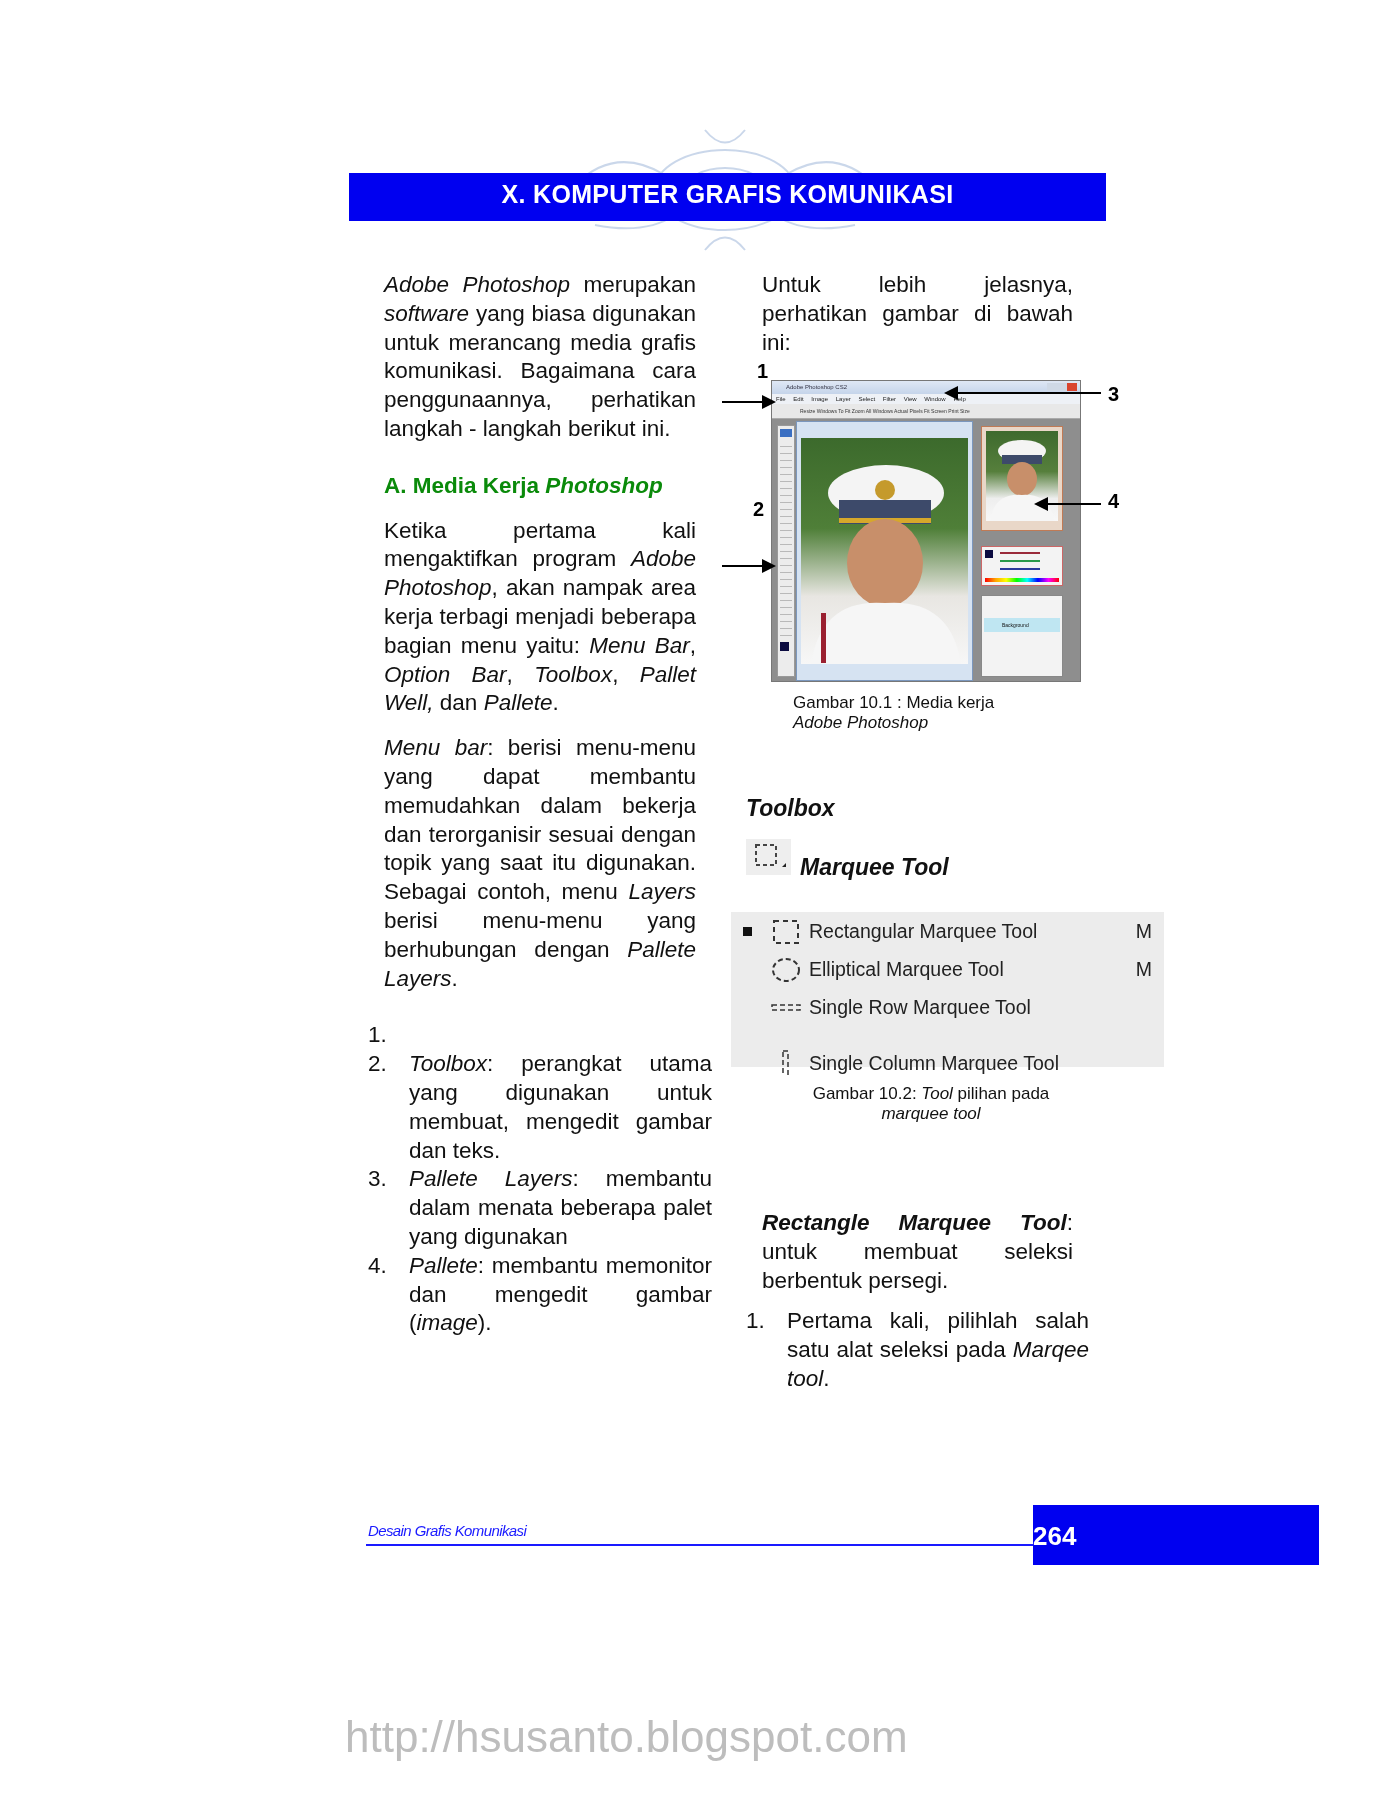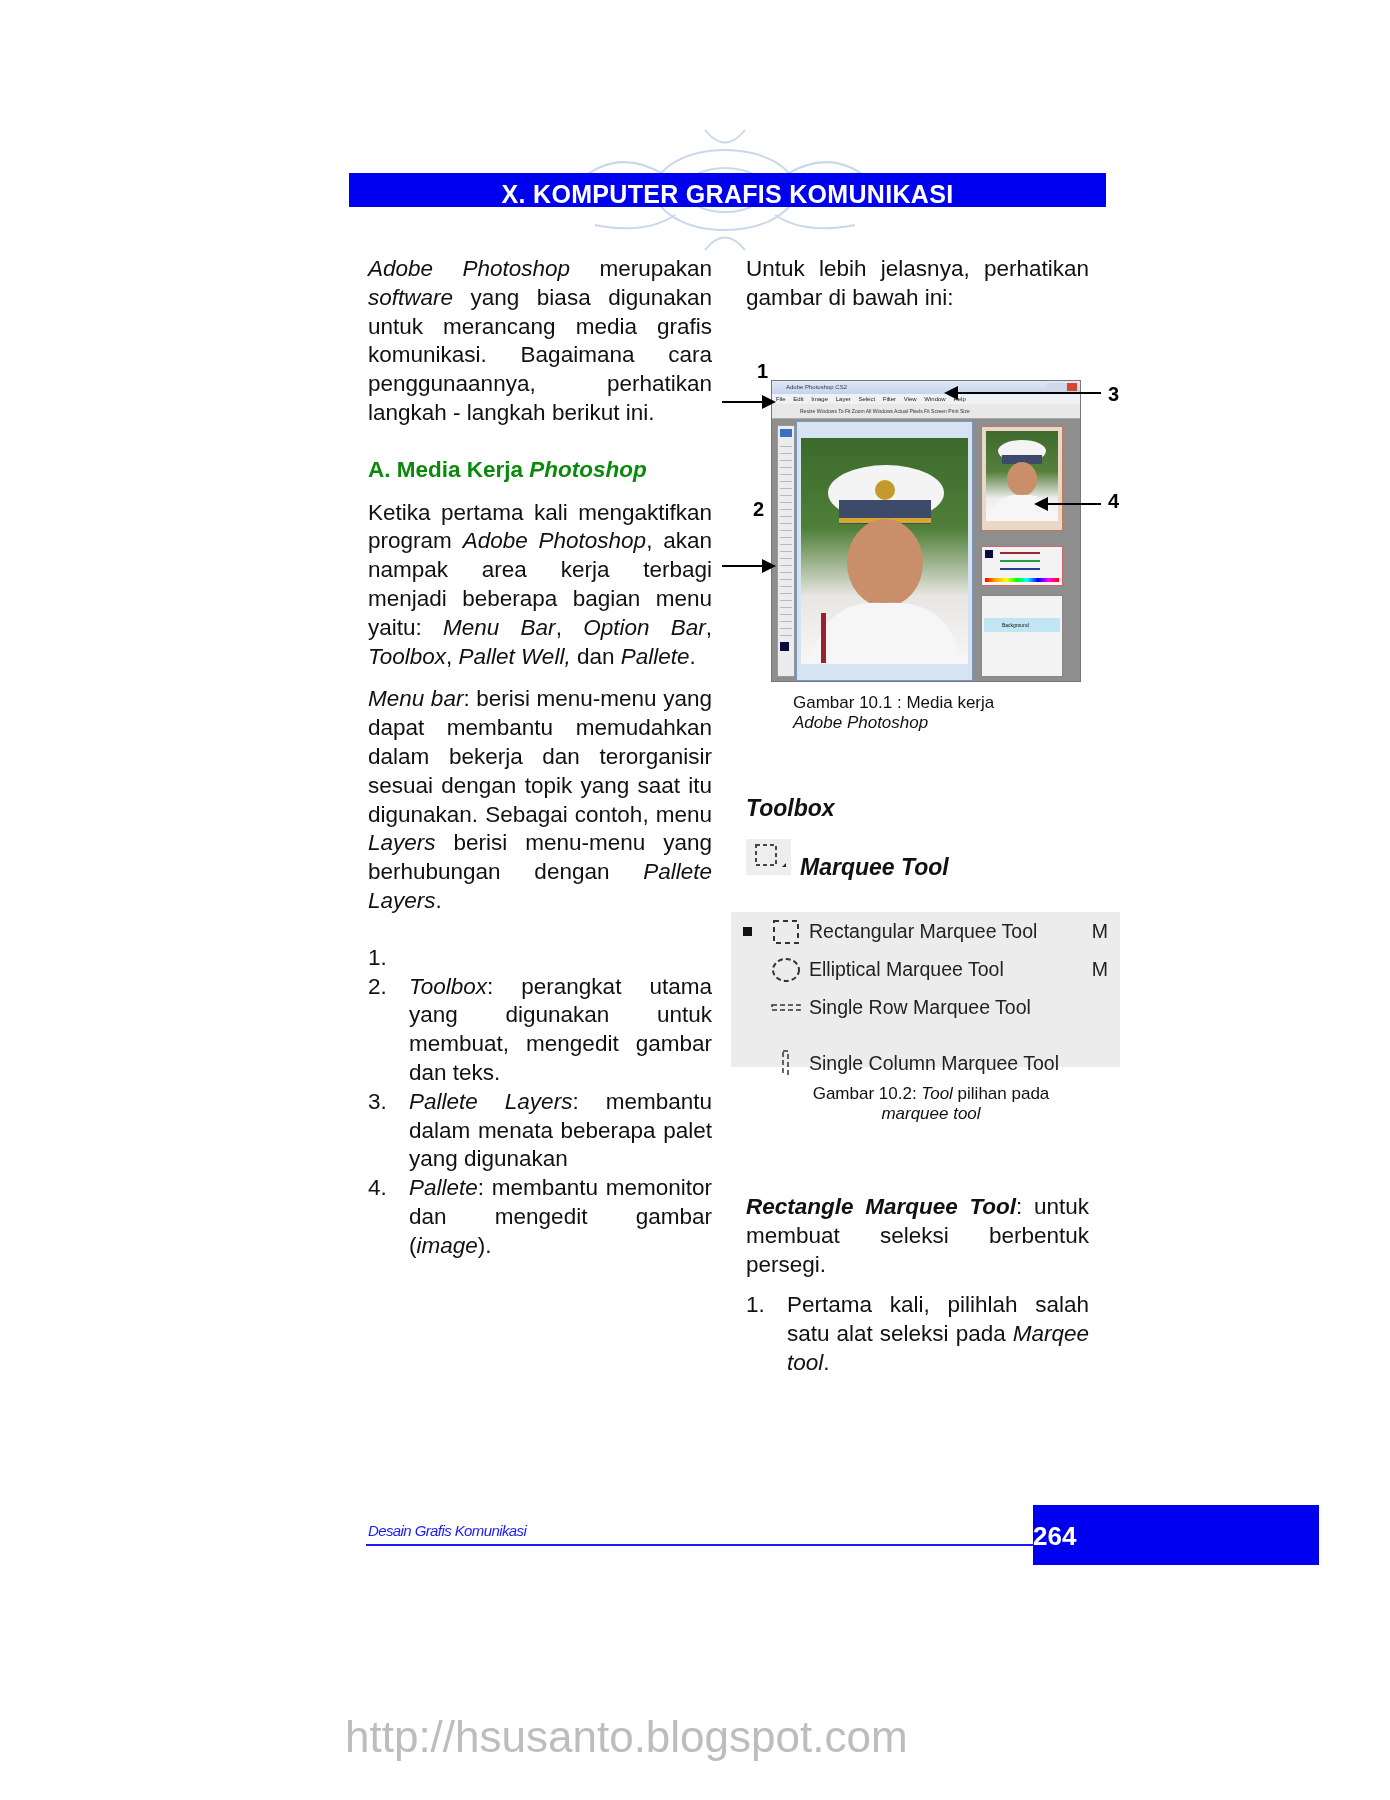--- a/index.html
+++ b/index.html
@@ -1,21 +1,21 @@
 <!DOCTYPE html>
 <html><head>
 <meta charset="utf-8">
 <style>
   html, body { margin:0; padding:0; background:#ffffff; }
   body { width:1390px; height:1800px; position:relative; overflow:hidden; font-family:"Liberation Sans", sans-serif; color:#111; }
   .abs { position:absolute; }
   .ornament { left:555px; top:125px; width:340px; height:130px; opacity:0.35; }
-  .chapter-bar { left:349px; top:173px; width:757px; height:34px; background:#0000f0; color:#fff; font-weight:bold; font-size:25px; text-align:center; line-height:42px; letter-spacing:0.3px; }
+  .chapter-bar { left:349px; top:173px; width:757px; height:48px; background:#0000f0; color:#fff; font-weight:bold; font-size:25px; text-align:center; line-height:42px; letter-spacing:0.3px; }
   .col { font-size:22.5px; line-height:28.8px; text-align:justify; }
-  .col p { margin:0; }
+  .col p { margin:16px; }
   .left-col { left:368px; top:255px; width:344px; }
   .right-col { left:746px; top:255px; width:343px; }
   .heading-green { color:#0a8a0a; font-weight:bold; font-size:22.5px; margin:0; }
   .list { margin:0; padding:0; list-style:none; }
   .list li { display:flex; }
   .list .num { width:41px; flex:none; }
   .list .body { flex:1; text-align:justify; }
   .figure1 { left:771px; top:380px; width:308px; height:300px; background:#8e8e8e; border:1px solid #777; }
   .ps-title { height:13px; background:linear-gradient(#dfe8f5,#c5d4ea); font-size:6px; color:#334; padding-left:14px; line-height:13px; position:relative; }
   .ps-title .winbtns { position:absolute; right:3px; top:2px; width:30px; height:8px; background:linear-gradient(90deg,#cfd9e6 0 66%,#d9442e 66%); }
@@ -31,21 +31,21 @@
   .ps-layers { left:209px; top:214px; width:80px; height:80px; background:#f3f3f3; border:1px solid #888; }
   .ps-layer-row { left:2px; top:22px; width:76px; height:14px; background:#bfe6f2; font-size:5px; line-height:14px; padding-left:18px; box-sizing:border-box; }
   .callout-num { font-weight:bold; font-size:20px; color:#000; }
   .arrow { height:2px; background:#000; }
   .arrow::after { content:""; position:absolute; top:-6px; border-top:7px solid transparent; border-bottom:7px solid transparent; }
   .arrow.right::after { right:-2px; border-left:14px solid #000; }
   .arrow.left::after { left:-2px; border-right:14px solid #000; }
   .caption { font-size:17px; line-height:20px; }
   .bold-italic { font-weight:bold; font-style:italic; }
   .tool-icon { left:746px; top:839px; width:45px; height:36px; background:#eeeeee; }
-  .marquee-menu { left:731px; top:912px; width:389px; height:155px; background:#ececec; font-size:19.5px; color:#222; }
+  .marquee-menu { left:731px; top:912px; width:433px; height:155px; background:#ececec; font-size:19.5px; color:#222; }
   .mm-row { position:absolute; left:0; width:100%; height:38px; line-height:38px; }
   .mm-label { position:absolute; left:78px; }
   .mm-key { position:absolute; right:12px; }
   .mm-bullet { position:absolute; left:12px; top:15px; width:9px; height:9px; background:#111; }
   .mm-icon { position:absolute; left:40px; top:6px; width:30px; height:26px; }
   .footer-text { left:368px; top:1522px; font-size:15px; font-style:italic; color:#1a1aff; letter-spacing:-0.6px; }
   .footer-line { left:366px; top:1544px; width:668px; height:2px; background:#1a1aff; }
   .page-box { left:1033px; top:1505px; width:286px; height:60px; background:#0000f0; color:#fff; font-weight:bold; font-size:26px; line-height:62px; box-sizing:border-box; }
   .watermark { left:345px; top:1712px; font-size:44px; color:#bdbdbd; letter-spacing:0px; }
 </style>

